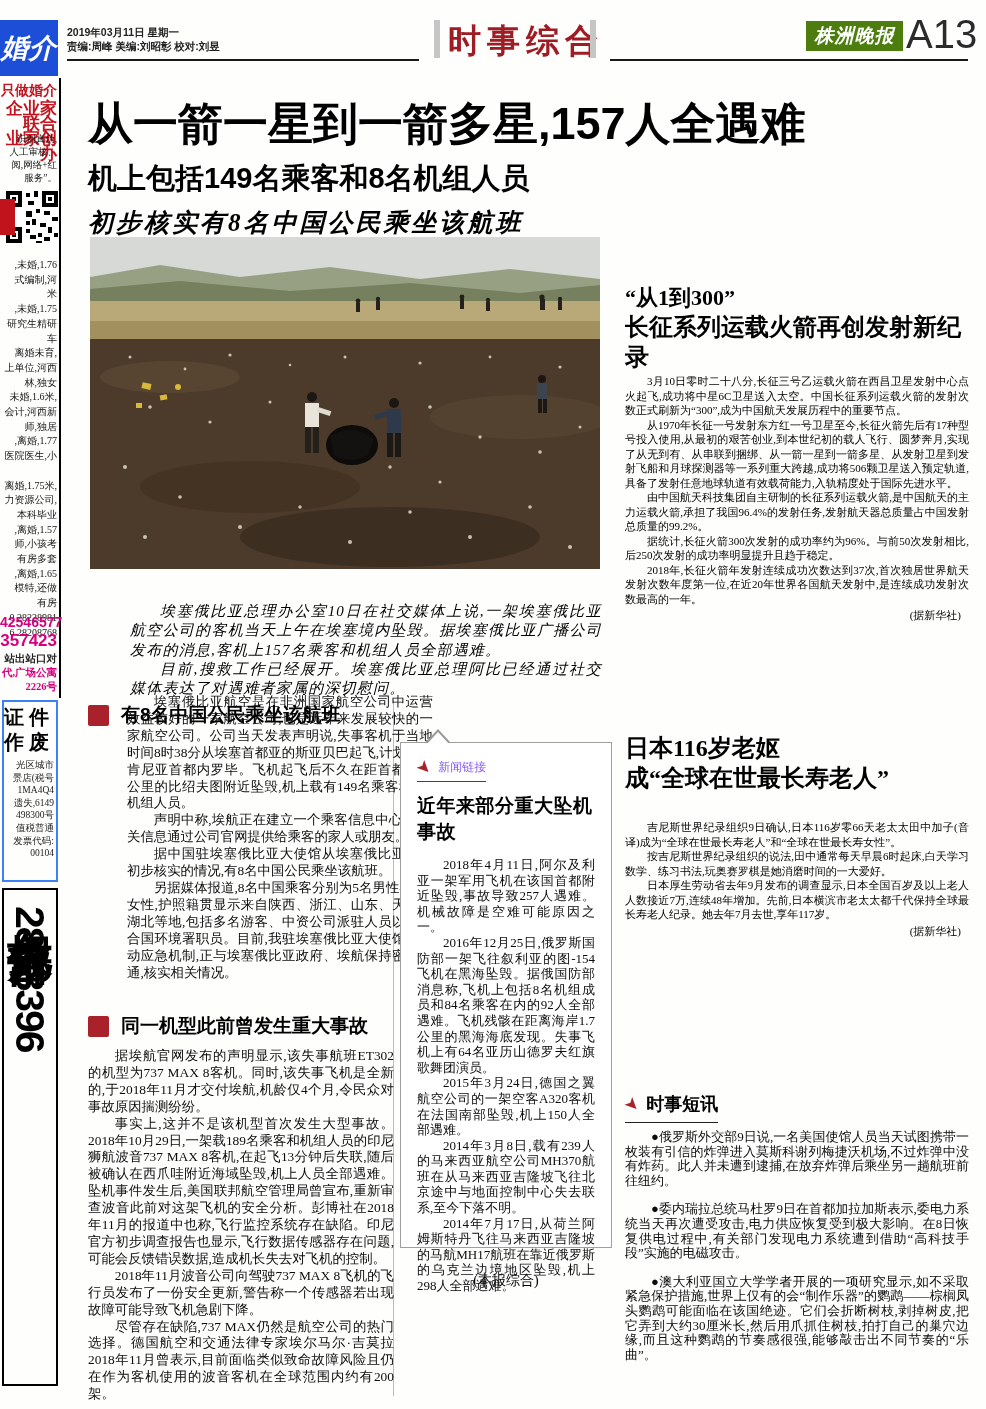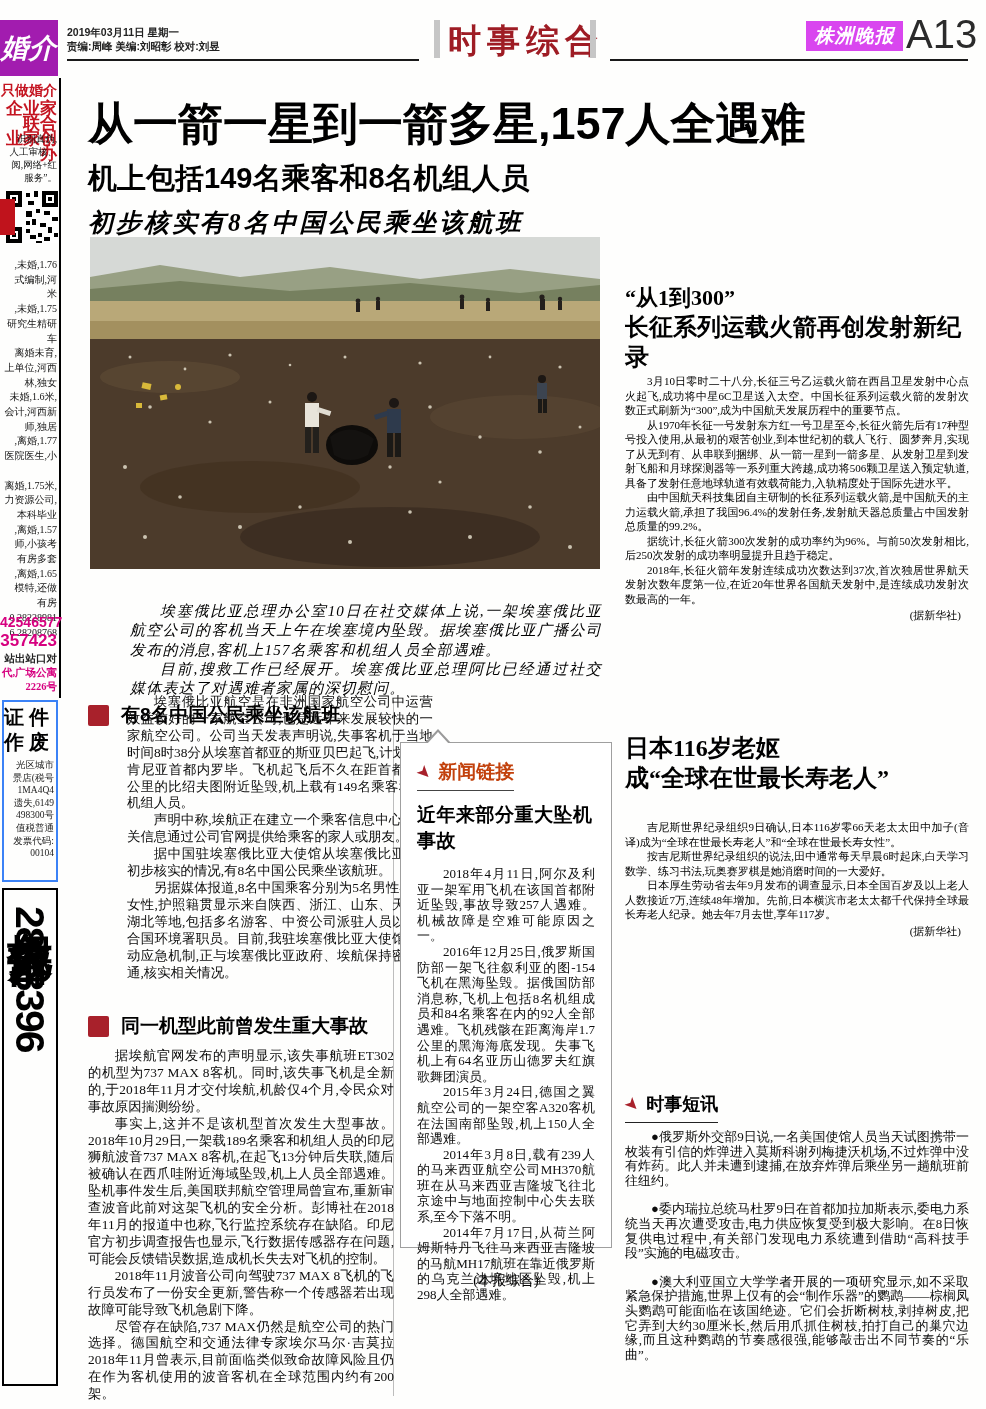--- a/index.html
+++ b/index.html
@@ -2,21 +2,21 @@
 <html><head>
 <meta charset="utf-8">
 <style>
   * { margin:0; padding:0; box-sizing:border-box; }
   body { background:#888; font-family:"Liberation Serif", serif; }
   .page { position:relative; width:986px; height:1409px; background:#fefefd; margin:0 auto; overflow:hidden; color:#111; }
 
   
   .sidebar { position:absolute; left:0; top:0; width:62px; height:1409px; }
   .sb-line { position:absolute; left:59px; top:78px; width:2px; height:620px; background:#000; }
-  .sb-tag { position:absolute; left:0; top:20px; width:58px; height:56px; background:#a21caf; color:#fff;
+  .sb-tag { position:absolute; left:0; top:20px; width:58px; height:56px; background:#1d4ed8; color:#fff;
             font-family:"Liberation Serif", serif; font-style:italic; font-weight:900; font-size:27px;
             display:flex; align-items:center; justify-content:center; letter-spacing:1px; }
   .sb-slogan { position:absolute; left:0; top:82px; width:57px; text-align:right; color:#c41420; font-weight:900;
                font-size:14px; font-family:"Liberation Sans", sans-serif; }
   .sb-redlines { position:absolute; left:0; top:101px; width:57px; text-align:right; color:#c41420;
                  font-size:17px; line-height:15px; font-weight:700; }
   .sb-infolines { position:absolute; left:0; top:133px; width:57px; text-align:right; color:#111;
                   font-size:9.5px; line-height:13px; }
   .sb-qr { position:absolute; left:4px; top:189px; width:54px; height:66px; }
   .sb-qr svg { position:absolute; right:0; top:2px; }
@@ -40,21 +40,21 @@
   .sb-vert-num { font-size:41px; font-weight:900; font-family:"Liberation Sans", sans-serif; letter-spacing:-2px; color:#000; }
 
   
   .h-date { position:absolute; left:67px; top:25px; font-family:"Liberation Sans", sans-serif;
             font-size:10.5px; font-weight:700; line-height:14px; color:#222; }
   .h-rule-l { position:absolute; left:67px; top:59px; width:352px; height:2px; background:#1a1a1a; }
   .h-rule-r { position:absolute; left:610px; top:59px; width:358px; height:2px; background:#1a1a1a; }
   .h-bar { position:absolute; top:20px; width:6px; height:38px; background:#c6c6c6; }
   .h-title { position:absolute; left:448px; top:19px; font-size:33px; font-weight:900; color:#9e1c24;
              letter-spacing:6px; font-family:"Liberation Serif", serif; }
-  .h-logo { position:absolute; left:806px; top:21px; width:97px; height:30px; background:#d946ef; color:#fff;
+  .h-logo { position:absolute; left:806px; top:21px; width:97px; height:30px; background:#4d7c0f; color:#fff;
             font-style:italic; font-weight:900; font-size:19px; font-family:"Liberation Serif", serif;
             display:flex; align-items:center; justify-content:center; letter-spacing:1px; }
   .h-page { position:absolute; left:906px; top:12px; font-size:40px; color:#2b2b2b; font-family:"Liberation Sans", sans-serif; }
 
   
   .headline { position:absolute; left:88px; top:98px; width:870px; }
   .hl-main { font-family:"Liberation Sans", sans-serif; font-weight:900; font-size:45px; line-height:1.15; color:#000; }
   .hl-sub1 { margin-top:9px; font-family:"Liberation Sans", sans-serif; font-weight:700; font-size:29px; color:#000; }
   .hl-sub2 { margin-top:7px; font-family:"Liberation Serif", serif; font-style:italic; font-weight:700;
              font-size:25px; letter-spacing:3px; color:#000; }
@@ -82,21 +82,21 @@
   
   .midbox { position:absolute; left:400px; top:742px; width:212px; height:506px; border:1px solid #9f9f9f;
             background:#fff; padding:16px 16px 0 16px; }
   .notch { position:absolute; top:-14px; left:24px; width:0; height:0;
            border-left:13px solid transparent; border-right:13px solid transparent; border-bottom:14px solid #9a9a9a; }
   .notch::after { content:""; position:absolute; left:-11px; top:2.5px; border-left:11px solid transparent;
                   border-right:11px solid transparent; border-bottom:12.5px solid #fff; }
   .nl-head { display:flex; align-items:center; gap:7px; border-bottom:1.5px solid #444; padding-bottom:5px; width:fit-content; }
   .arrow-icon { display:inline-block; color:#a8212b; transform:rotate(45deg); font-size:17px; font-weight:900;
                 font-family:"DejaVu Sans", sans-serif; line-height:1; }
-  .nl-label { font-weight:700; font-size:19px; color:#c2410c; }
+  .nl-label { font-weight:400; font-size:12px; color:#8b5cf6; }
   .nl-title { margin-top:11px; font-weight:900; font-size:19px; letter-spacing:0.5px; color:#000; font-family:"Liberation Serif", serif; }
   .nl-body { margin-top:12px; font-size:13px; line-height:15.6px; text-align:justify; color:#0c0c0c; }
   .nl-body p { text-indent:2em; }
   .mid-credit { position:absolute; left:408px; top:1272px; width:196px; text-align:center; font-size:14px; color:#000; }
 
   
   .rtitle { position:absolute; left:625px; width:345px; font-family:"Liberation Serif", serif; color:#000; }
   .rtitle .t1 { font-size:22px; font-weight:900; line-height:28px; }
   .rtitle .t2 { font-size:24px; font-weight:900; line-height:30px; }
   .rbody { position:absolute; left:625px; width:344px; font-size:11px; line-height:14.5px; text-align:justify; color:#000000; }

